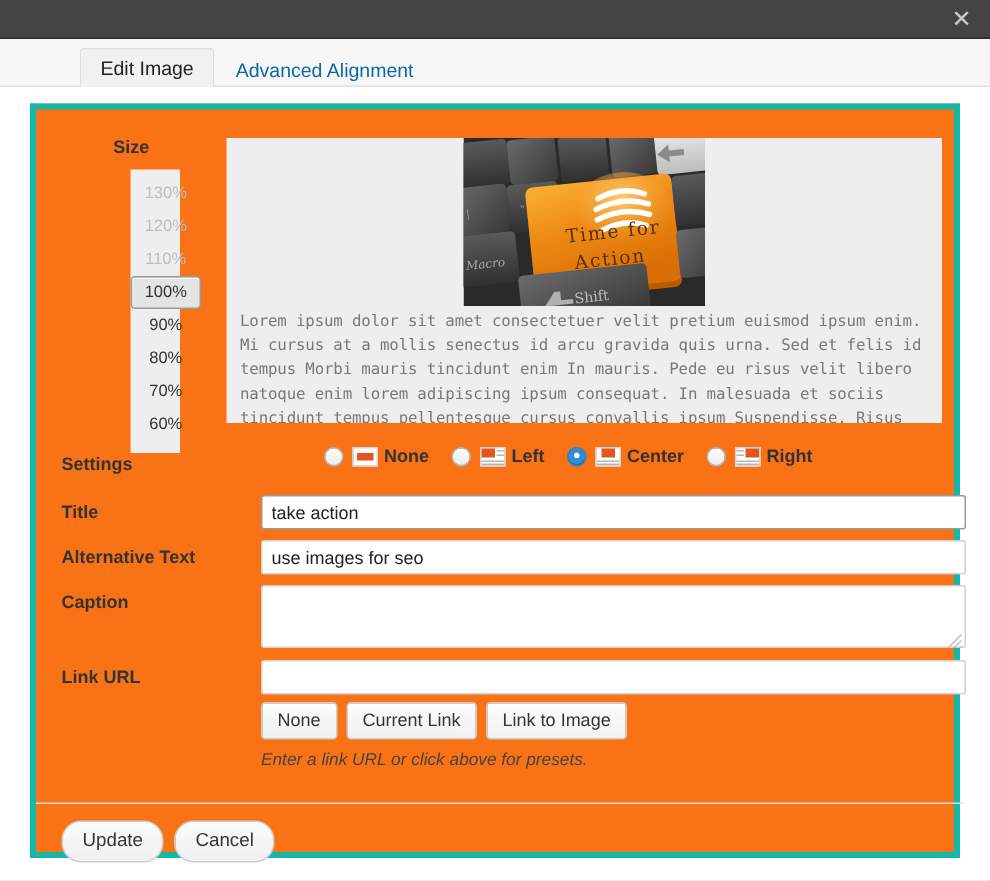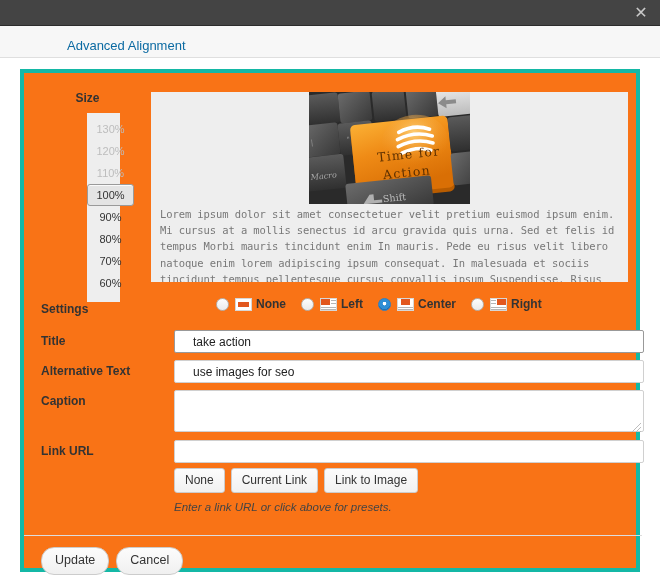--- a/index.html
+++ b/index.html
@@ -231,21 +231,21 @@
   .tinput {
     position: absolute;
     left: 150px;
     width: 470px;
     height: 23px;
     border: 1px solid #d0d0d0;
     background: #ffffff;
     font-family: "Liberation Sans", sans-serif;
     font-size: 12px;
     color: #222222;
-    padding: 0 18px;
+    padding: 0 6px;
     border-radius: 2px;
     outline: none;
   }
   .tinput.focused {
     border: 1px solid #999999;
   }
   .tarea {
     position: absolute;
     left: 150px;
     width: 470px;
@@ -327,20 +327,21 @@
 <body>
 
 <div id="app">
 
   <div class="titlebar">
     <div class="close-btn">✕</div>
   </div>
 
   <div class="tabstrip">
     <div class="tabs">
+      <div class="tab active">Edit Image</div>
       <div class="tab">Advanced Alignment</div>
     </div>
   </div>
 
   <div class="card">
     <div class="card-inner">
 
       <div class="preview-row">
 
         <div class="size-col">

